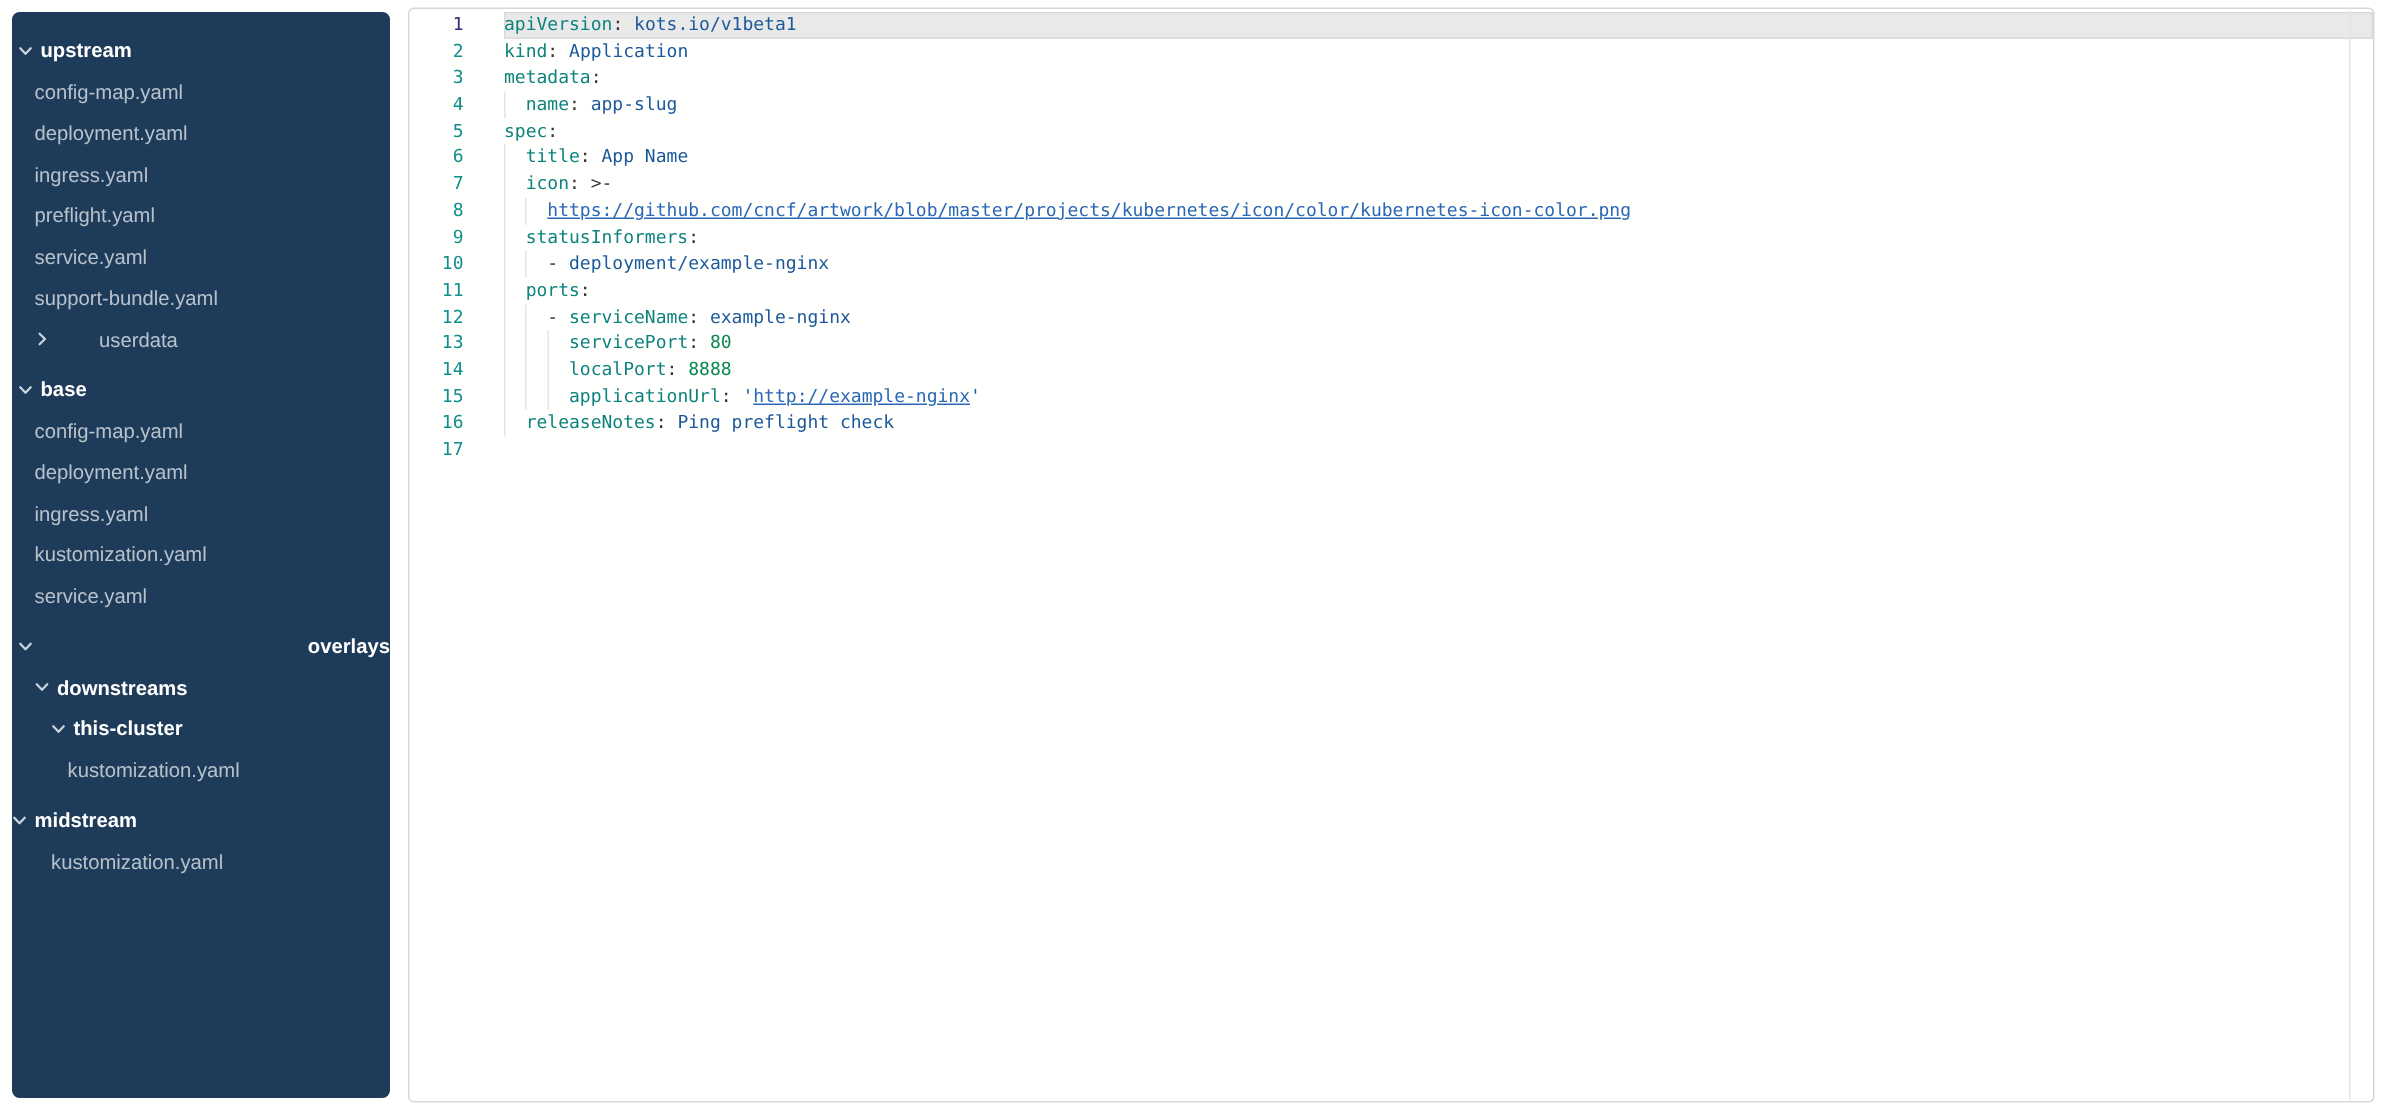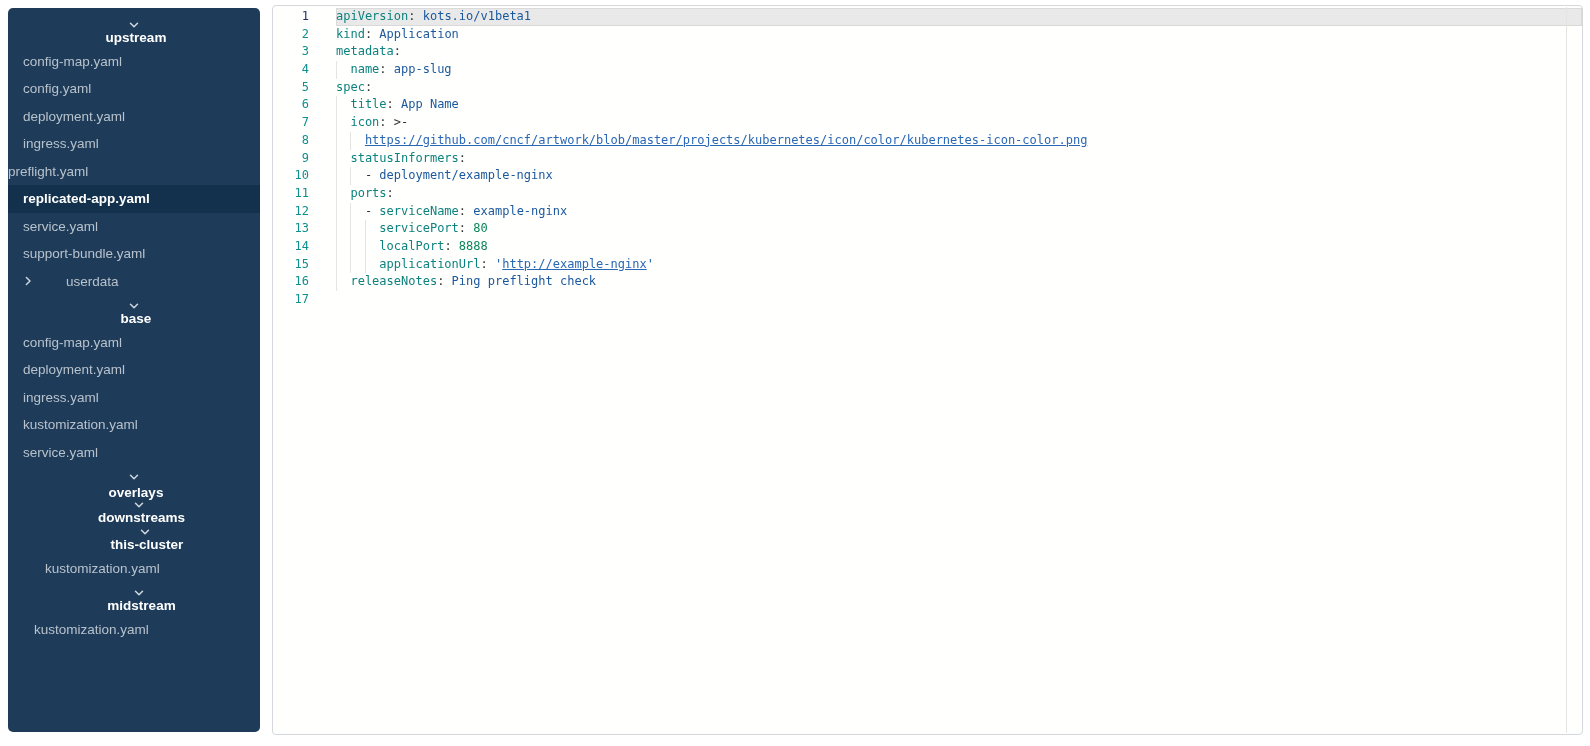--- a/index.html
+++ b/index.html
@@ -3,21 +3,21 @@
 <meta charset="utf-8">
 <style>
   html,body{margin:0;padding:0;background:#ffffff;width:1590px;height:746px;overflow:hidden;
     font-family:"Liberation Sans",sans-serif;}
 
   
   .sidebar{position:absolute;left:8px;top:8px;width:252px;height:724px;
     background:var(--sidebar-bg);border-radius:5px;padding-top:12px;box-sizing:border-box;overflow:hidden;}
   .tree-item{height:27.5px;display:flex;align-items:center;box-sizing:border-box;
     font-size:13.5px;color:var(--file-fg);cursor:pointer;white-space:nowrap;}
-  .tree-item.folder.open{color:var(--folder-fg);font-weight:700;flex-direction:column;}
+  .tree-item.folder.open{color:var(--folder-fg);font-weight:700;}
   .tree-item.folder.closed{color:var(--file-fg);font-weight:400;}
   .tree-item.selected{background:var(--selected-bg);color:#ffffff;font-weight:700;}
   .chev{display:inline-flex;align-items:center;justify-content:center;width:10px;margin-right:5px;
     color:var(--chevron-fg);flex:none;}
   .chev svg{display:block;}
 
   
   .editor-panel{position:absolute;left:272px;top:5px;width:1311px;height:730px;box-sizing:border-box;
     background:#fffffe;border:1px solid var(--editor-border);border-radius:4px;overflow:hidden;}
   .ruler-line{position:absolute;top:1px;bottom:1px;right:15px;width:0;
@@ -46,33 +46,27 @@
           <svg width="10" height="10" viewBox="0 0 10 10">
             <path d="M1.5 3.2 L5 6.8 L8.5 3.2" fill="none" stroke="currentColor" stroke-width="1.5" stroke-linecap="round" stroke-linejoin="round"></path>
           </svg>
         </span>
         <span>upstream</span>
       </div>
       <div class="tree-item file" style="padding-left: 15px;">
         <span>config-map.yaml</span>
       </div>
       <div class="tree-item file" style="padding-left: 15px;">
-        <span>config.yaml</span>
-      </div>
-      <div class="tree-item file" style="padding-left: 15px;">
         <span>deployment.yaml</span>
       </div>
       <div class="tree-item file" style="padding-left: 15px;">
         <span>ingress.yaml</span>
       </div>
-      <div class="tree-item file" style="">
+      <div class="tree-item file" style="padding-left: 15px;">
         <span>preflight.yaml</span>
-      </div>
-      <div class="tree-item file selected" style="padding-left: 15px;">
-        <span>replicated-app.yaml</span>
       </div>
       <div class="tree-item file" style="padding-left: 15px;">
         <span>service.yaml</span>
       </div>
       <div class="tree-item file" style="padding-left: 15px;">
         <span>support-bundle.yaml</span>
       </div>
       <div class="tree-item folder closed" style="padding-left: 15px; gap: 28px;">
         <span class="chev">
           <svg width="10" height="10" viewBox="0 0 10 10">
@@ -124,21 +118,21 @@
         <span class="chev">
           <svg width="10" height="10" viewBox="0 0 10 10">
             <path d="M1.5 3.2 L5 6.8 L8.5 3.2" fill="none" stroke="currentColor" stroke-width="1.5" stroke-linecap="round" stroke-linejoin="round"></path>
           </svg>
         </span>
         <span>this-cluster</span>
       </div>
       <div class="tree-item file" style="padding-left: 37px;">
         <span>kustomization.yaml</span>
       </div>
-      <div class="tree-item folder open" style="padding-left: 15px; margin-top: 6px;">
+      <div class="tree-item folder open" style="margin-top: 6px;">
         <span class="chev">
           <svg width="10" height="10" viewBox="0 0 10 10">
             <path d="M1.5 3.2 L5 6.8 L8.5 3.2" fill="none" stroke="currentColor" stroke-width="1.5" stroke-linecap="round" stroke-linejoin="round"></path>
           </svg>
         </span>
         <span>midstream</span>
       </div>
       <div class="tree-item file" style="padding-left: 26px;">
         <span>kustomization.yaml</span>
       </div>

